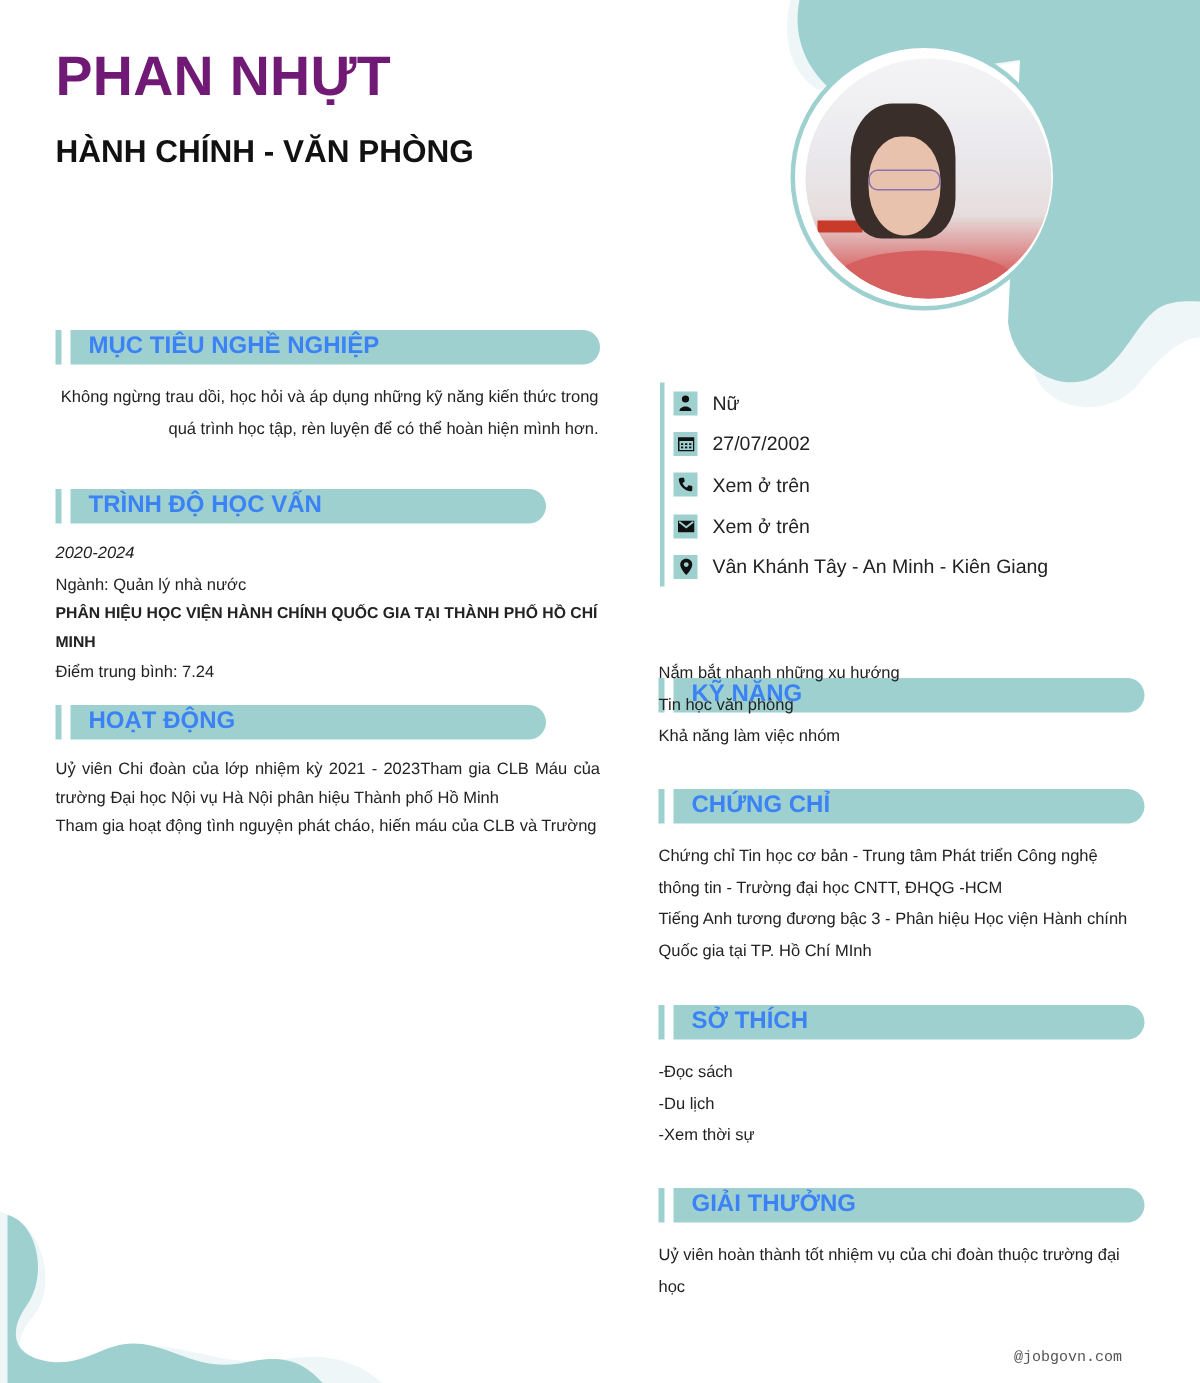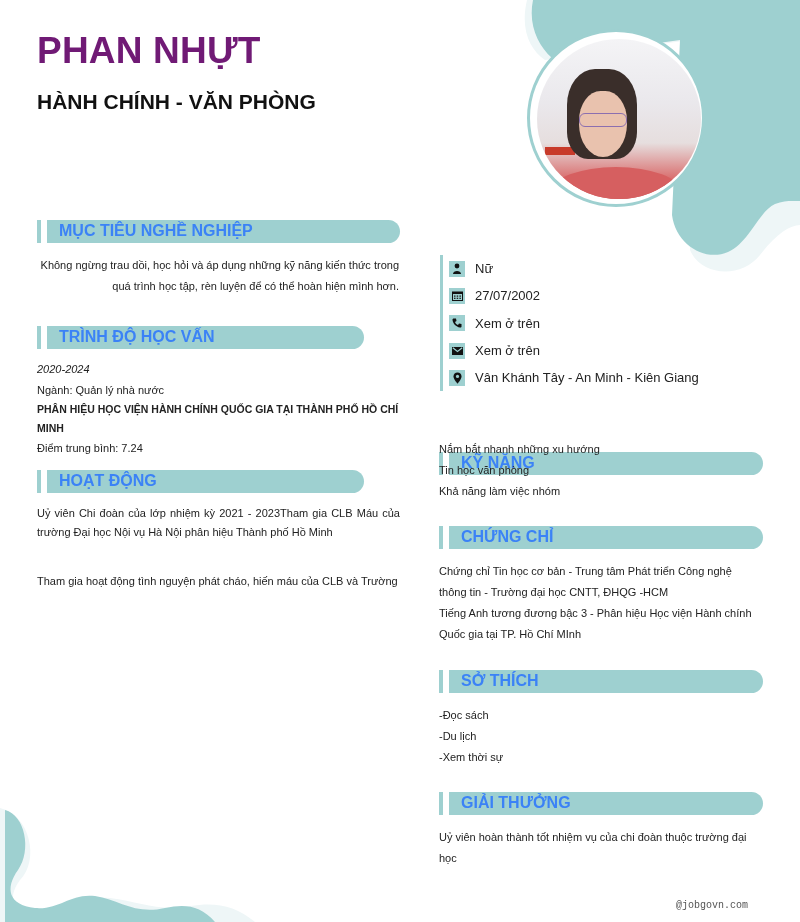--- a/index.html
+++ b/index.html
@@ -119,21 +119,21 @@
   <p class="p" style="line-height:20px;">Điểm trung bình: 7.24</p>
 </div>
 
 <div class="sec-head" style="left:37px; top:470px; width:327px;">
   <div class="tick"></div>
     <div class="bar"></div>
   <span class="title">HOẠT ĐỘNG</span>
 </div>
 <div class="block" style="left:37px; top:504px; width:363px;">
   <p class="p just" style="line-height:19px;">Uỷ viên Chi đoàn của lớp nhiệm kỳ 2021 - 2023Tham gia CLB Máu của trường Đại học Nội vụ Hà Nội phân hiệu Thành phố Hồ Minh</p>
-  <p class="p" style="line-height:19px;margin-top:30px;">Tham gia hoạt động tình nguyện phát cháo, hiến máu của CLB và Trường</p>
+  <p class="p" style="line-height:19px;">Tham gia hoạt động tình nguyện phát cháo, hiến máu của CLB và Trường</p>
 </div>
 
 <div class="info">
   <div class="info-row">
     <span class="info-icon">
       <svg width="10" height="11" viewBox="0 0 10 11">
           <circle cx="5" cy="3" r="2.4" fill="#111"></circle>
           <path d="M1,11 C1,7 9,7 9,11 Z" fill="#111"></path>
         </svg>
     </span>

